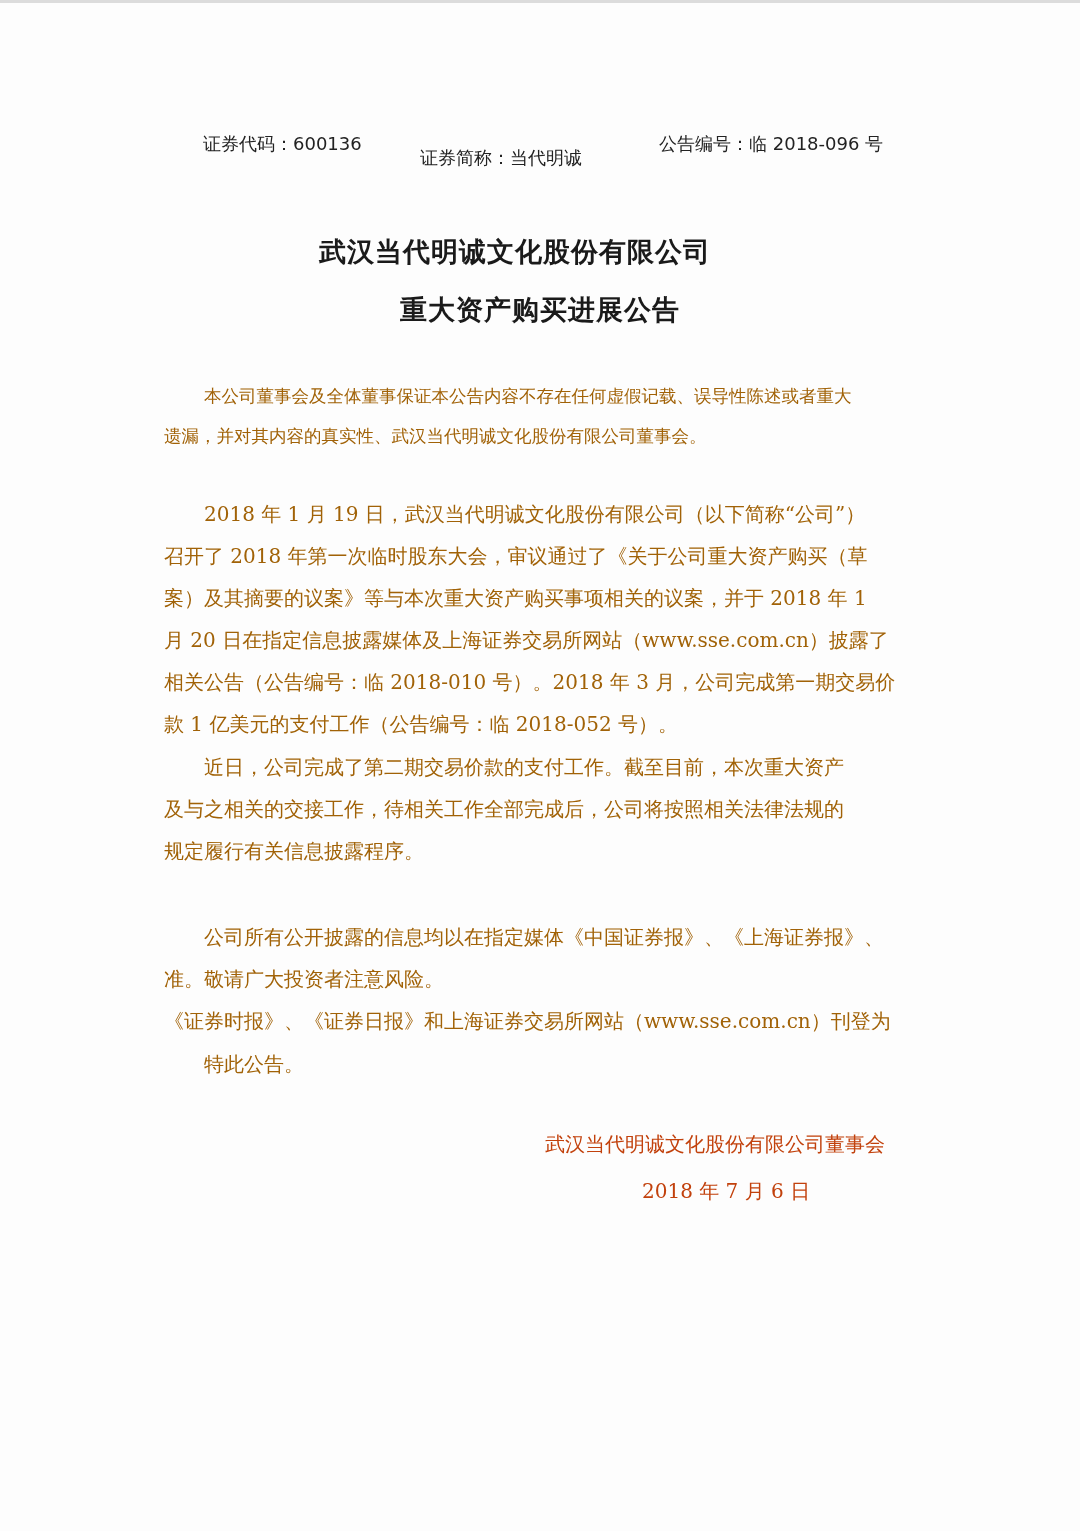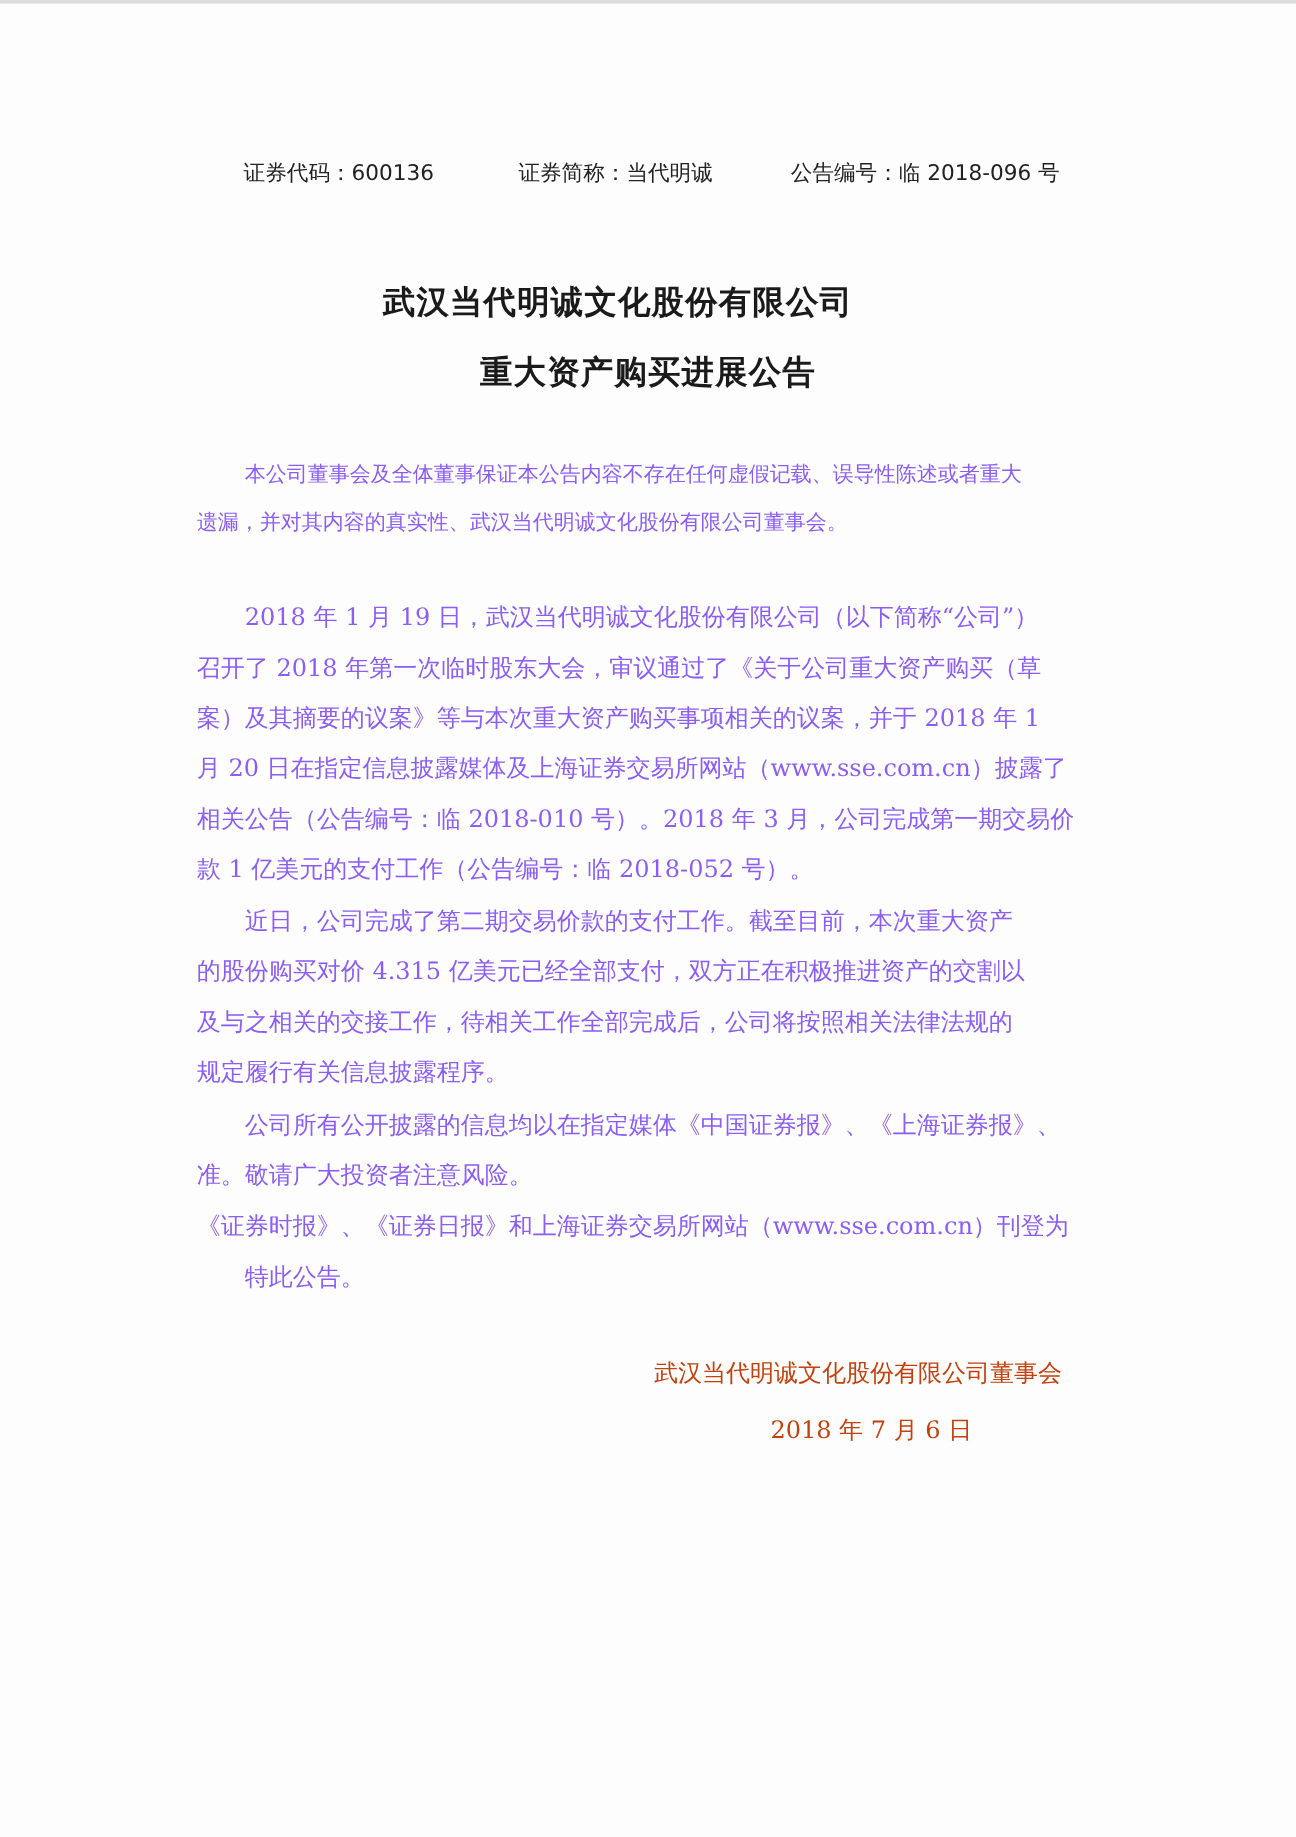--- a/index.html
+++ b/index.html
@@ -49,21 +49,21 @@
     }
     .title.t1 { top: 234px; left: -25px; }
     .title.t2 { top: 292px; left: 0px; }
 
     .para {
       position: absolute;
       left: 164px;
       width: 752px;
       font-family: "DejaVu Serif", serif;
       font-size: 20px;
-      color: #8b5cf6;
+      color: #a16207;
       text-align: justify;
       text-align-last: left;
     }
     .para .line {
       display: block;
       height: 42px;
       line-height: 42px;
       white-space: nowrap;
       overflow: visible;
     }
@@ -90,21 +90,21 @@
     .sign.company { left: 545px; top: 1131px; }
     .sign.date { left: 642px; top: 1178px; }
   </style>
 </head>
 <body>
 
 <div class="top-rule"></div>
 
 <div class="header-line">
   <span style="left:203px;">证券代码：600136</span>
-  <span style="left:432px;">证券简称：当代明诚</span>
+  <span style="left:420px;margin-top:14px;">证券简称：当代明诚</span>
   <span style="left:659px;">公告编号：临 2018-096 号</span>
 </div>
 
 <div class="title t1">武汉当代明诚文化股份有限公司</div>
 <div class="title t2">重大资产购买进展公告</div>
 
 <div class="para disclaimer">
   <span class="line indent">本公司董事会及全体董事保证本公告内容不存在任何虚假记载、误导性陈述或者重大</span>
   <span class="line">遗漏，并对其内容的真实性、武汉当代明诚文化股份有限公司董事会。</span>
 </div>
@@ -113,21 +113,20 @@
   <span class="line indent">2018 年 1 月 19 日，武汉当代明诚文化股份有限公司（以下简称“公司”）</span>
   <span class="line">召开了 2018 年第一次临时股东大会，审议通过了《关于公司重大资产购买（草</span>
   <span class="line">案）及其摘要的议案》等与本次重大资产购买事项相关的议案，并于 2018 年 1</span>
   <span class="line">月 20 日在指定信息披露媒体及上海证券交易所网站（www.sse.com.cn）披露了</span>
   <span class="line">相关公告（公告编号：临 2018-010 号）。2018 年 3 月，公司完成第一期交易价</span>
   <span class="line">款 1 亿美元的支付工作（公告编号：临 2018-052 号）。</span>
 </div>
 
 <div class="para p2">
   <span class="line indent">近日，公司完成了第二期交易价款的支付工作。截至目前，本次重大资产</span>
-  <span class="line">的股份购买对价 4.315 亿美元已经全部支付，双方正在积极推进资产的交割以</span>
   <span class="line">及与之相关的交接工作，待相关工作全部完成后，公司将按照相关法律法规的</span>
   <span class="line">规定履行有关信息披露程序。</span>
 </div>
 
 <div class="para p3">
   <span class="line indent">公司所有公开披露的信息均以在指定媒体《中国证券报》、《上海证券报》、</span>
   <span class="line">准。敬请广大投资者注意风险。</span>
   <span class="line">《证券时报》、《证券日报》和上海证券交易所网站（www.sse.com.cn）刊登为</span>
 </div>
 

